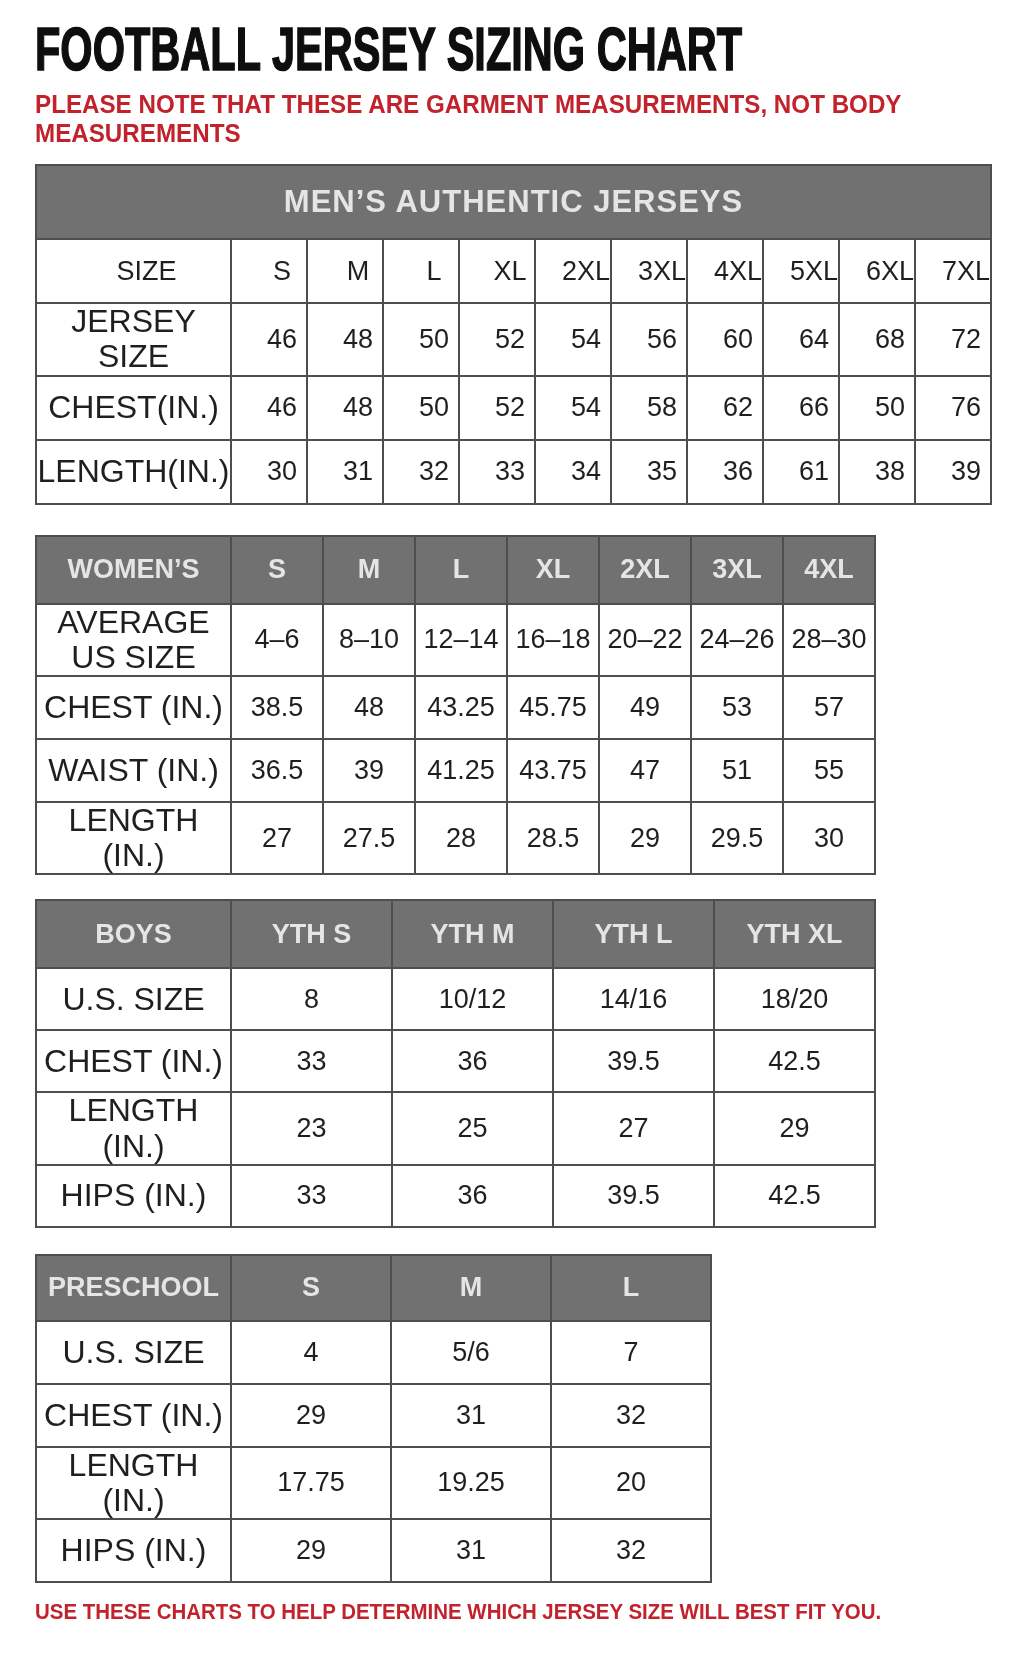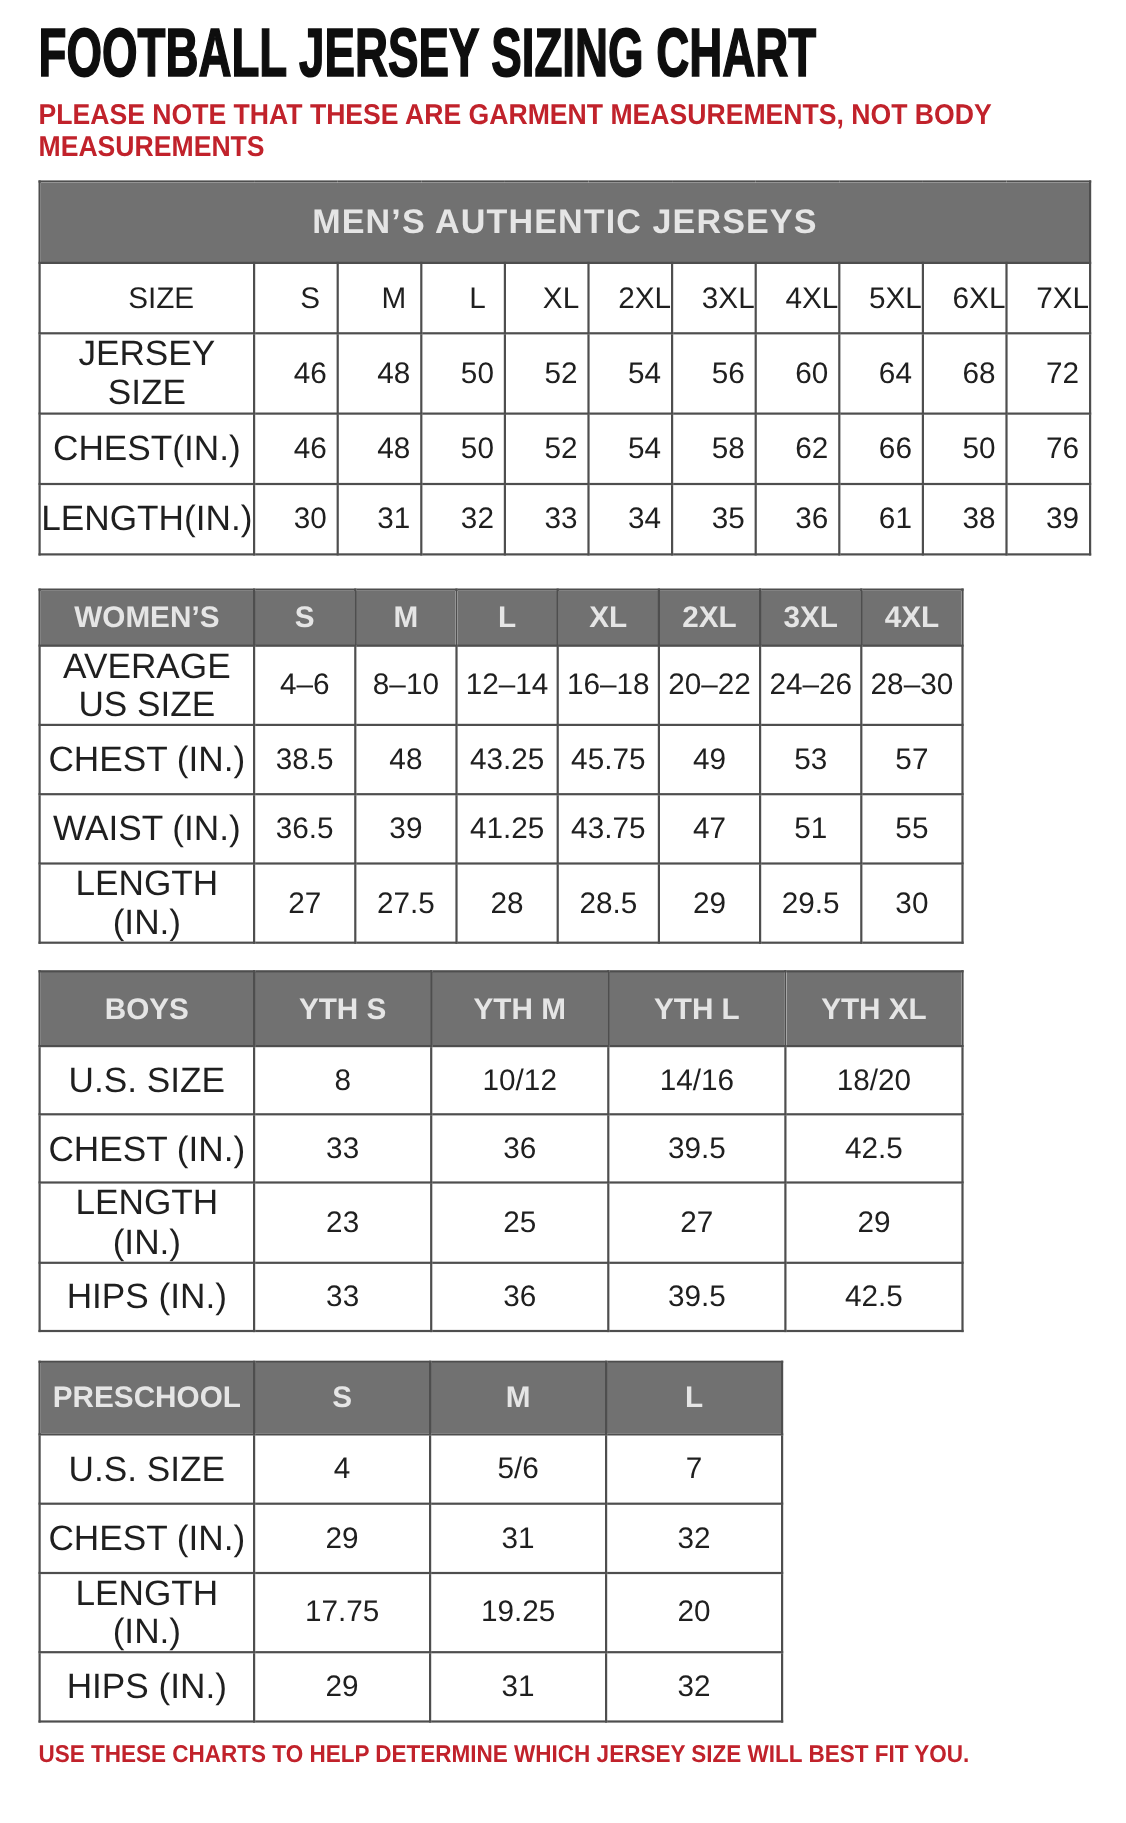--- a/index.html
+++ b/index.html
@@ -36,21 +36,21 @@
   .t-men { width:955px; margin-top:16px; }
   .t-men .banner td { height:72px; font-size:31px; letter-spacing:1px; }
   .t-men th, .t-men td.val { font-size:27px;padding-left:26px; }
   .t-men tr { height:64px; }
   .t-men tr.banner { height:72px; }
   td.lbl { font-size:32px; line-height:1.1; }
   td.val, th { font-size:27px; }
 
   
   .t-women { width:839px; margin-top:30px; }
-  .t-women tr.head { height:51px; }
+  .t-women tr.head { height:68px; }
   .t-women tr { height:63px; }
   .t-women th { font-size:27px; }
   .t-women td.val { font-size:27px; }
 
   
   .t-boys { width:839px; margin-top:24px; }
   .t-boys tr.head { height:68px; }
   .t-boys tr { height:62px;border-radius:18px; }
 
   

